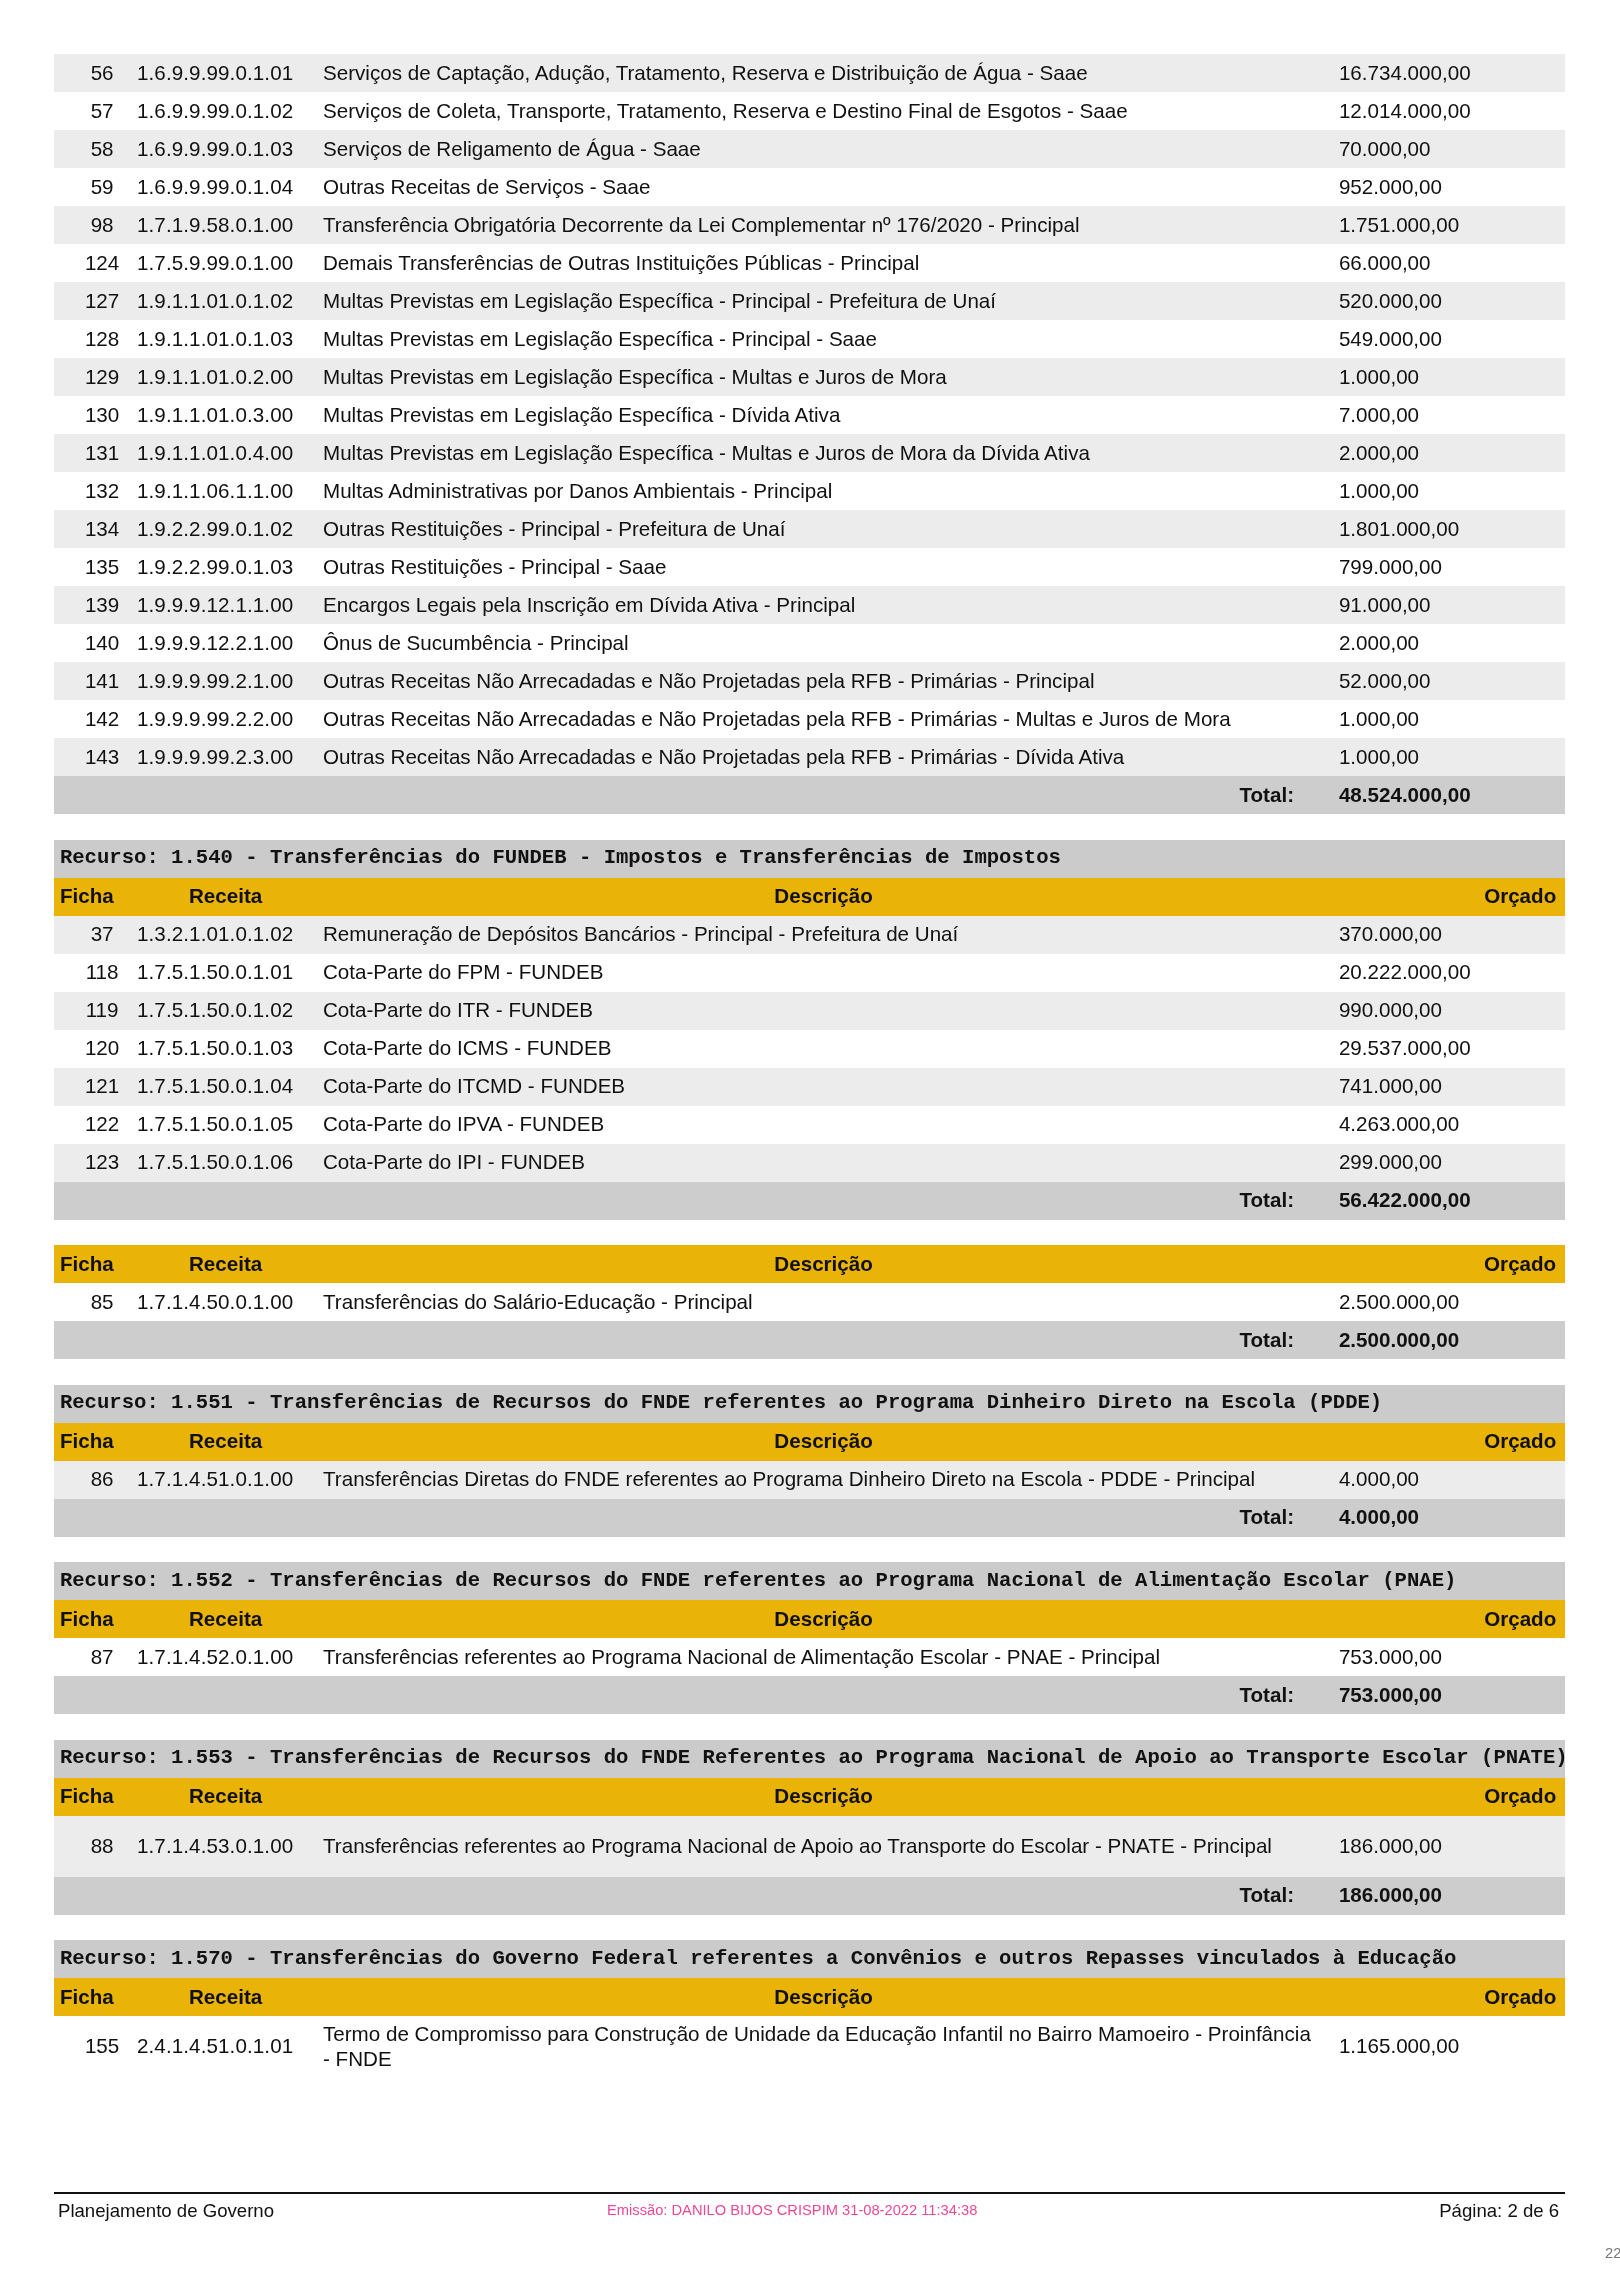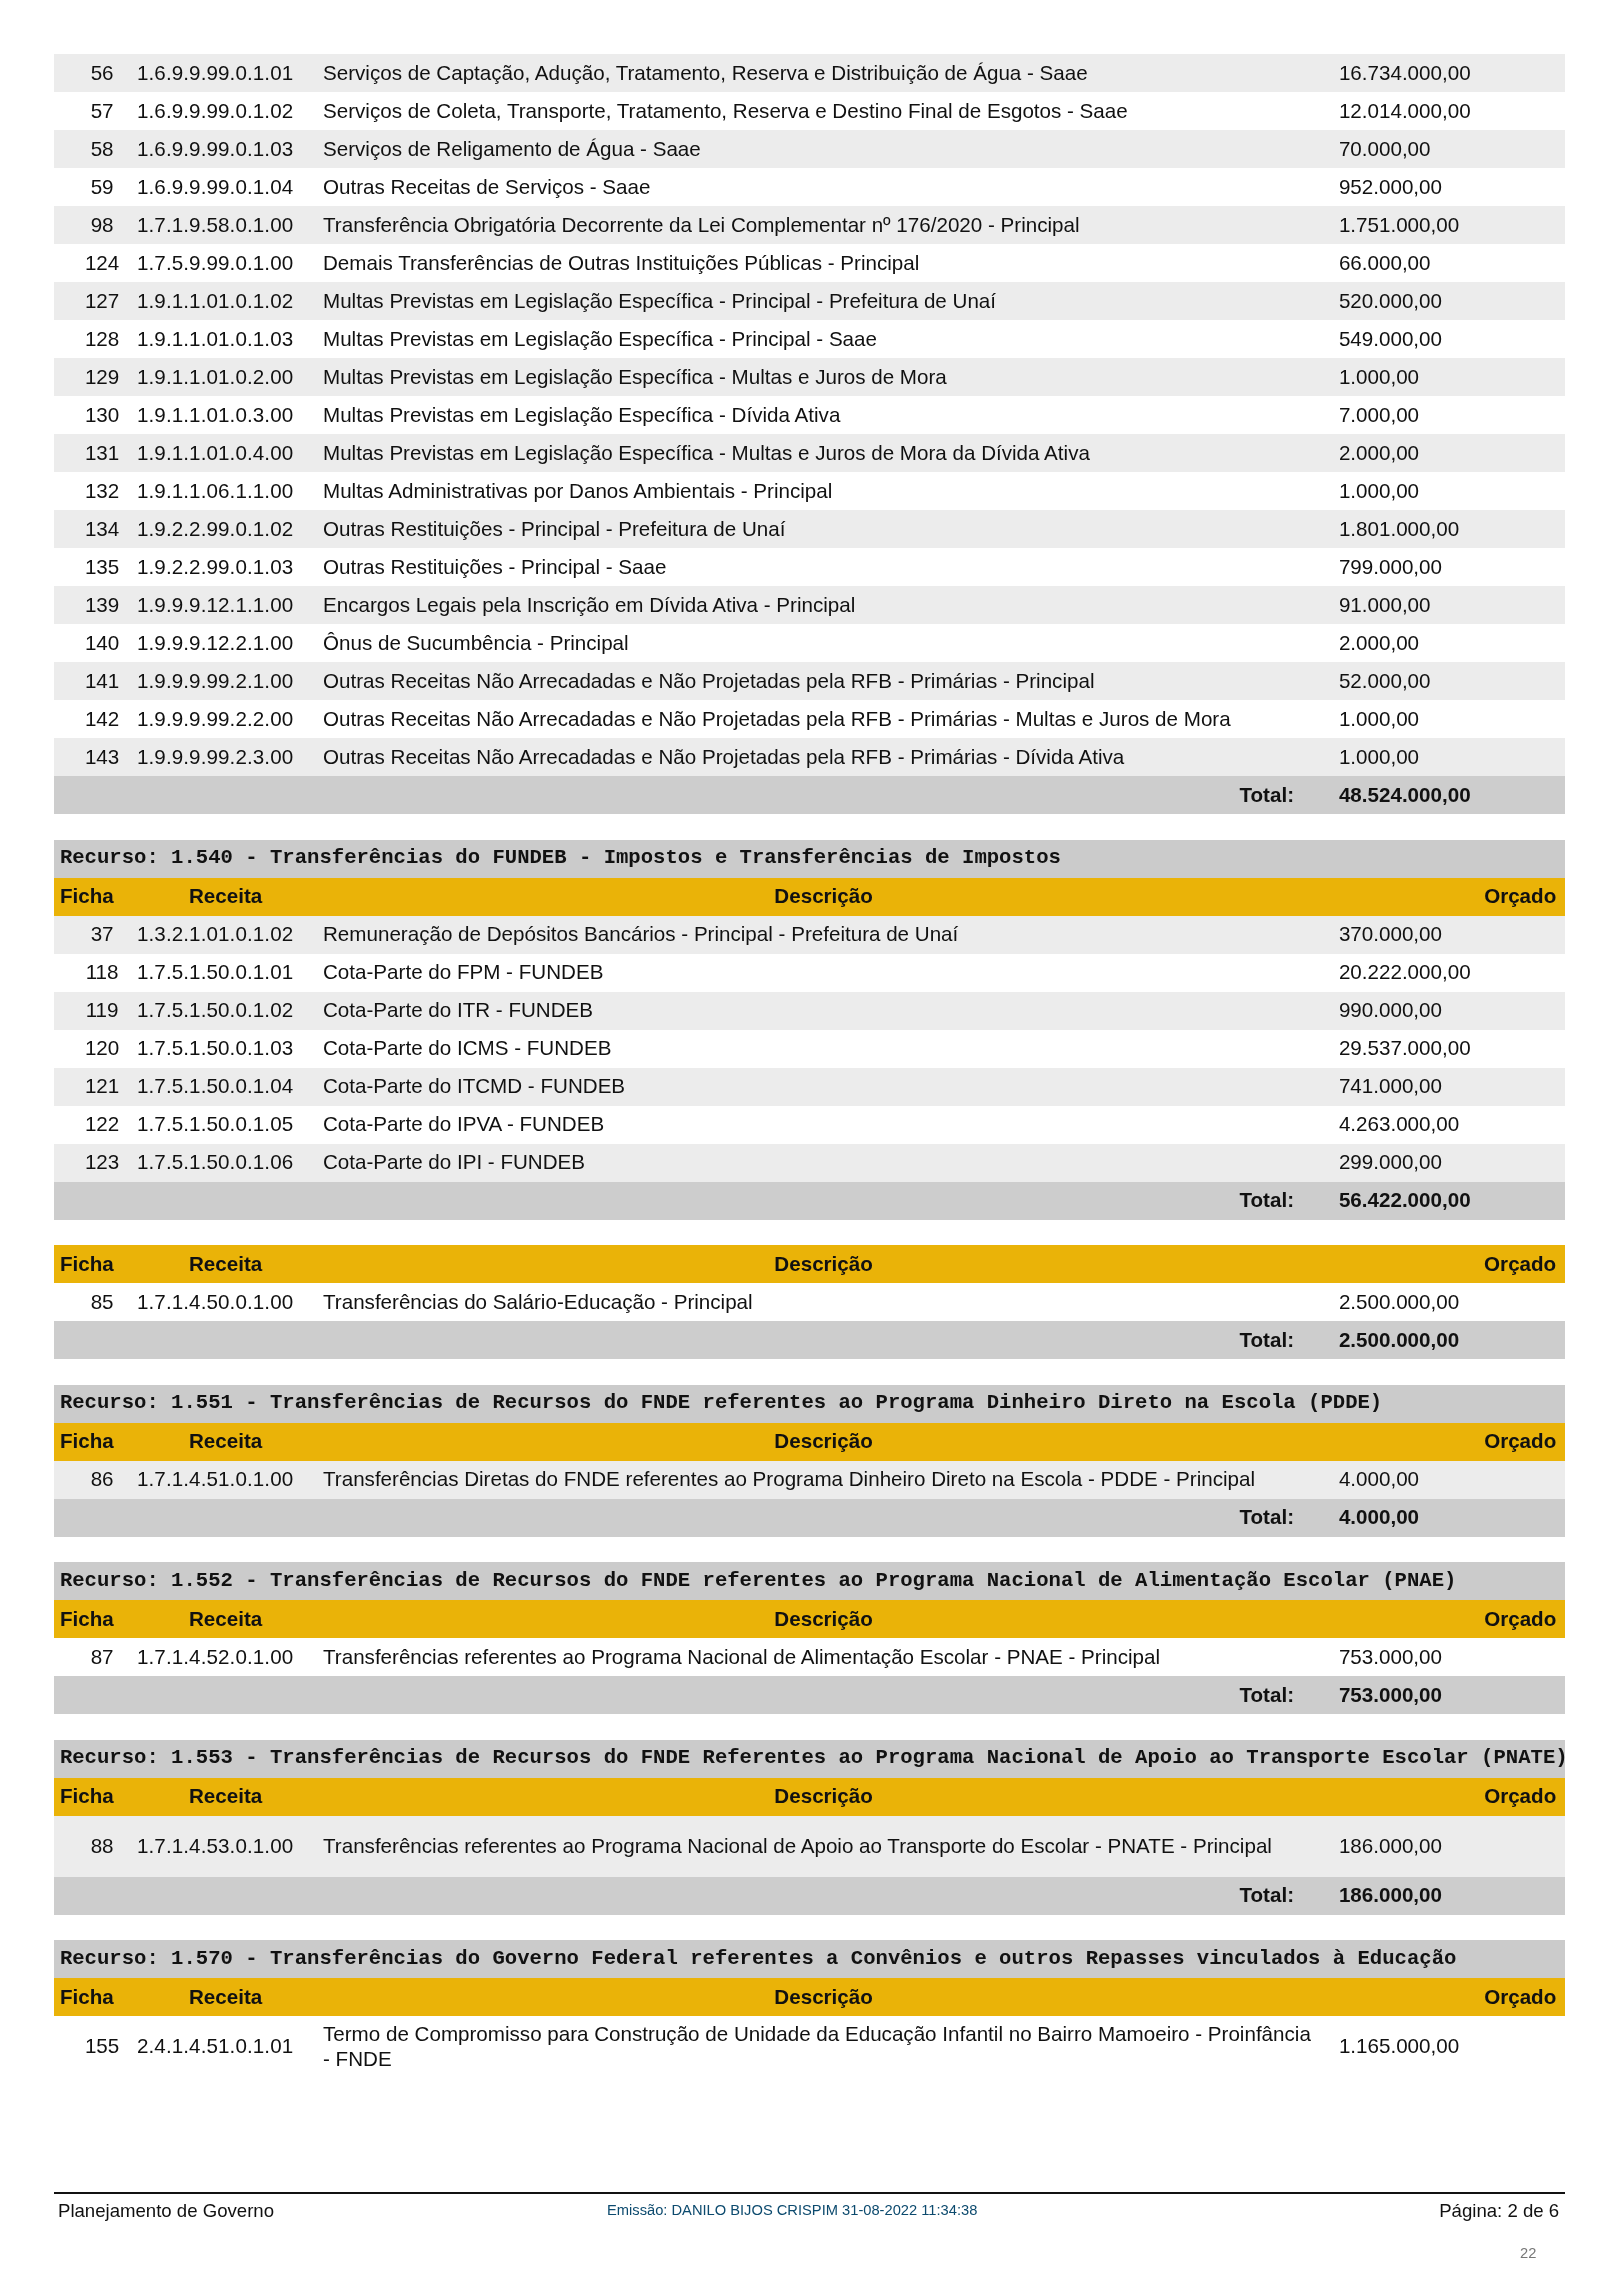--- a/index.html
+++ b/index.html
@@ -25,23 +25,23 @@
   tr.recurso td { height:38px; background:#cbcbcb; font-weight:bold; padding-left:5.9px; white-space:nowrap;font-family:Liberation Mono, monospace; }
   tr.colhead th { height:38px; background:#eab308; font-weight:bold; text-align:left; }
   tr.colhead th.h-ficha { padding-left:5.9px; }
   tr.colhead th.h-receita, tr.colhead th.h-desc { padding-left:0;text-align:center; }
   tr.colhead th.h-val { text-align:right; padding-right:8.8px; }
   .section { margin-top:25.5px; }
   .section.first { margin-top:0; }
   .footer-line { position:absolute; left:54px; top:2192px; width:1511px; height:2px; background:#111; }
   .footer { position:absolute; left:58px; top:2200px; width:1507px; height:29px; font-size:18.6px; }
   .footer .left { position:absolute; left:0; top:0; }
-  .footer .center { position:absolute; left:549px; top:2px; color:#0c4a6e; font-size:14.7px; }
+  .footer .center { position:absolute; left:549px; top:2px; color:#ec4899; font-size:14.7px; }
   .footer .right { position:absolute; right:5.9px; top:0; }
-  .pageno { position:absolute; left:1520px; top:2245px; font-size:14.7px; color:#777; }
+  .pageno { position:absolute; left:1605px; top:2245px; font-size:14.7px; color:#777; }
 </style>
 </head>
 <body>
 
 <div class="page">
 
   <div class="section first">
     <table>
       <colgroup>
           <col class="c-ficha">

